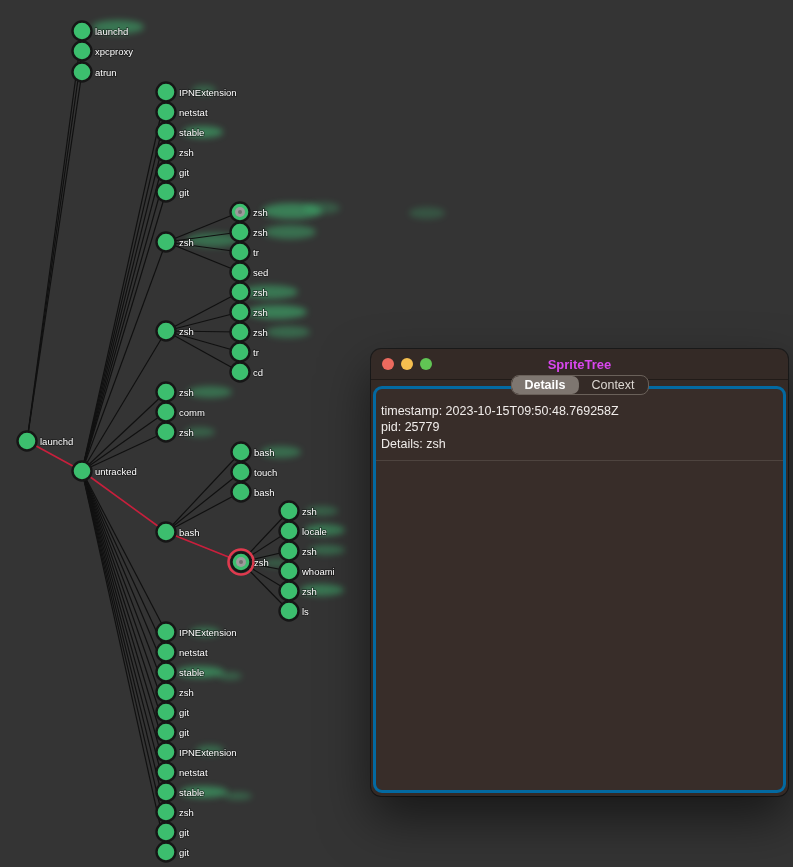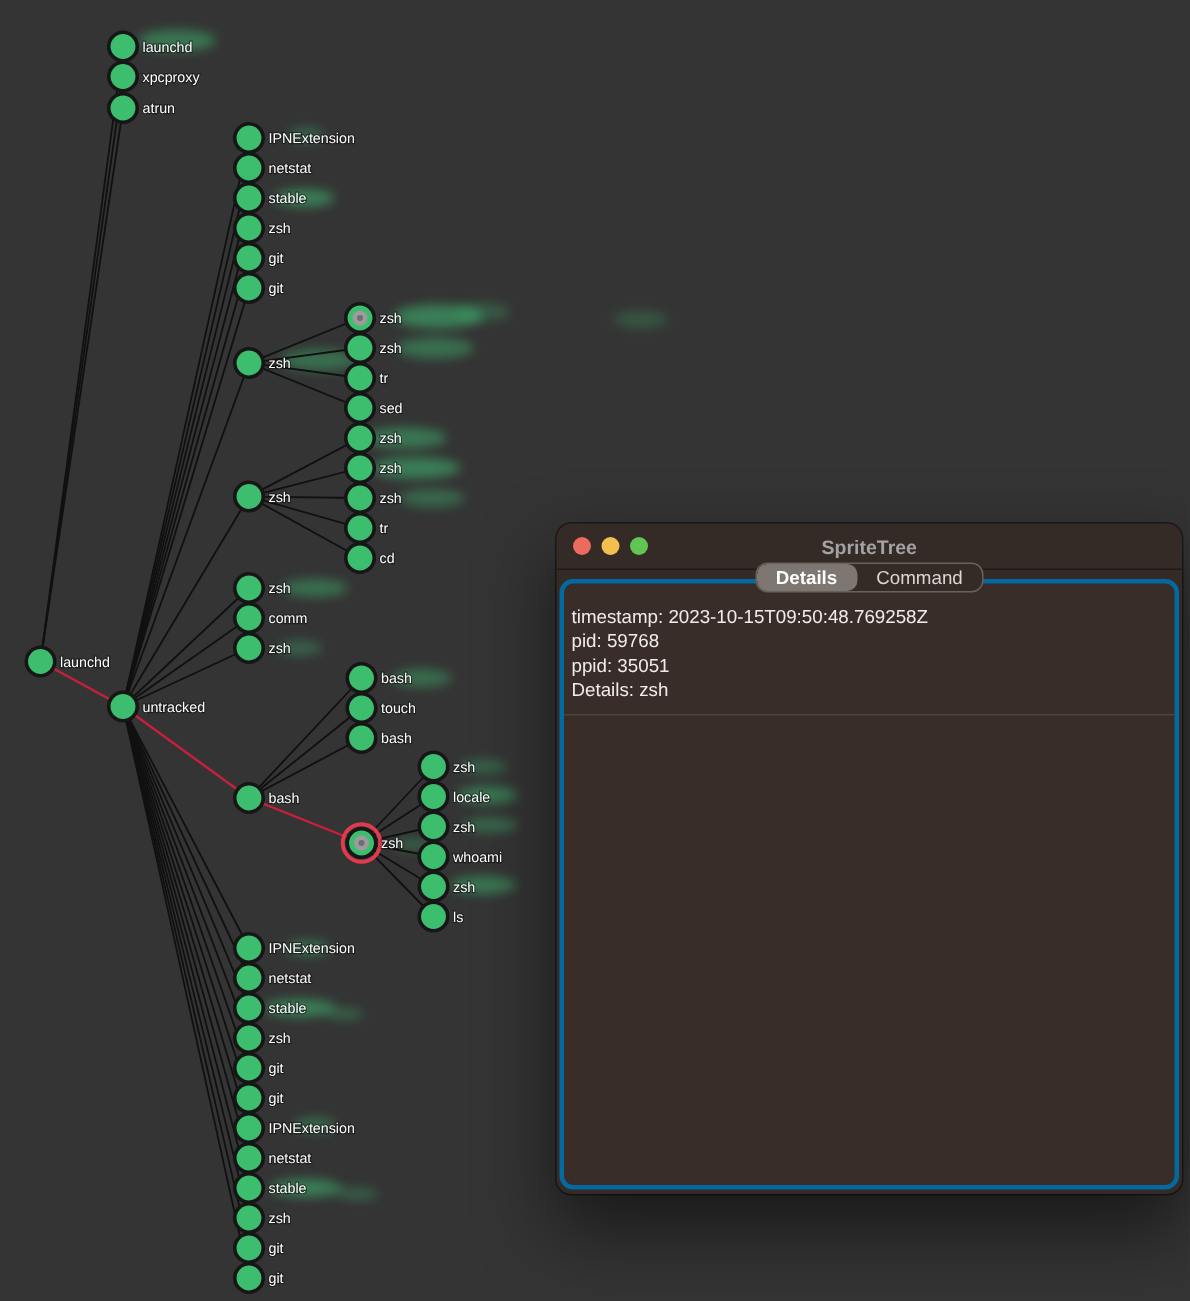--- a/index.html
+++ b/index.html
@@ -21,21 +21,21 @@
   }
   .titlebar{
     height:30px;display:flex;align-items:center;justify-content:center;
     position:relative;border-bottom:1px solid rgba(0,0,0,0.35);
   }
   .lights{position:absolute;left:11px;top:50%;transform:translateY(-50%);display:flex;gap:7px;}
   .light{width:12px;height:12px;border-radius:50%;}
   .light.red{background:#ec6a5e;}
   .light.yellow{background:#f5bf4f;}
   .light.green{background:#61c554;}
-  .title{font-size:13px;font-weight:bold;color:#a3a3a3;}
+  .title{font-size:13px;font-weight:bold;color:#d946ef;}
   .panel{
     position:absolute;left:2px;right:2px;top:37px;bottom:3px;
     background:#382d29;border:3px solid #0369a1;border-radius:9px;
     box-sizing:border-box;
   }
   .segmented{
     position:absolute;left:50%;transform:translateX(-50%);top:26px;
     height:20px;display:flex;align-items:stretch;
     background:#342a26;border:1px solid #6a615a;border-radius:8px;
     box-sizing:border-box;z-index:3;overflow:hidden;
@@ -342,23 +342,22 @@
     <div class="lights">
       <div class="light red"></div>
       <div class="light yellow"></div>
       <div class="light green"></div>
     </div>
     <div class="title">SpriteTree</div>
   </div>
   <div class="panel">
     <div class="details" id="details-box">
         <div class="detail-line">timestamp: 2023-10-15T09:50:48.769258Z</div>
-        <div class="detail-line">pid: 59768</div>
-        <div class="detail-line">ppid: 35051</div>
+        <div class="detail-line">pid: 25779</div>
         <div class="detail-line">Details: zsh</div>
       </div>
     <div class="divider"></div>
   </div>
   <div class="segmented" id="tab-bar">
       <span class="seg selected">Details</span>
-      <span class="seg">Command</span>
+      <span class="seg">Context</span>
     </div>
 </div>
 
 </body></html>

